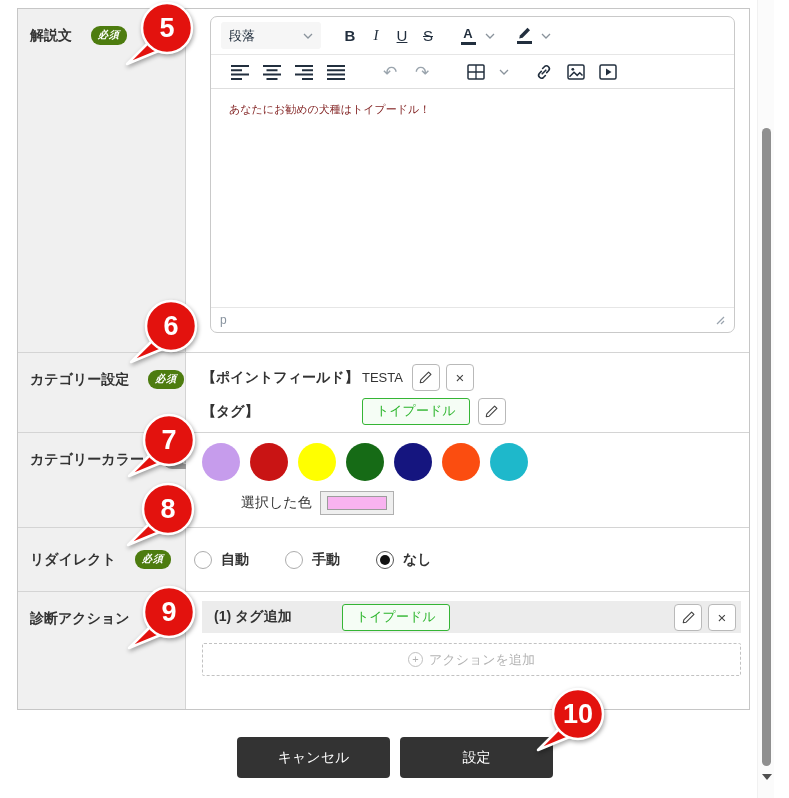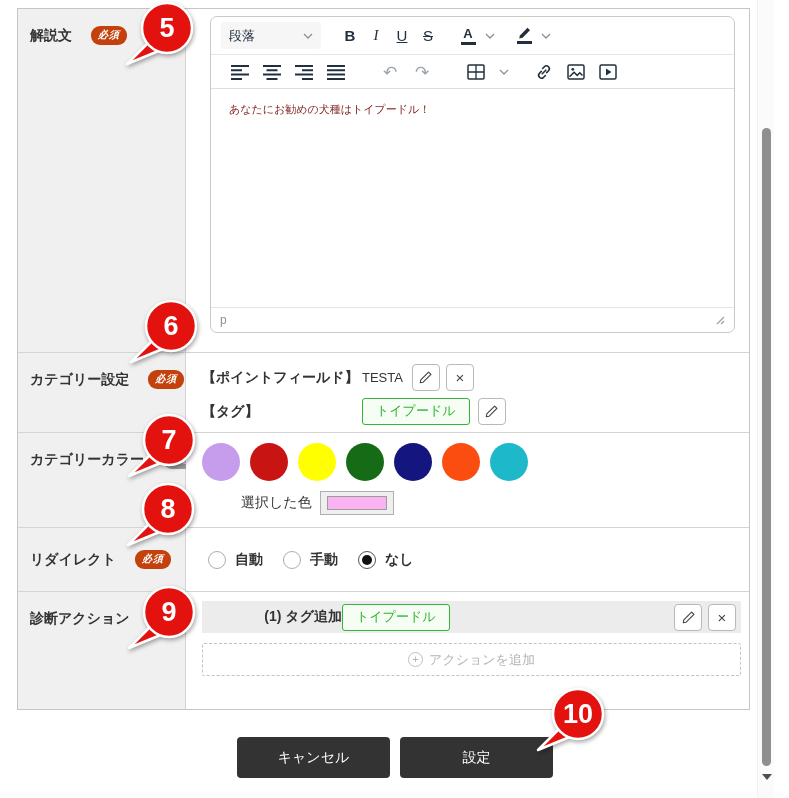--- a/index.html
+++ b/index.html
@@ -7,21 +7,21 @@
   body { position:relative; font-family:"Liberation Sans","DejaVu Sans",sans-serif; color:#333; }
 
   
   .form-table { position:absolute; left:17px; top:8px; width:733px; border:1px solid #c6c6c6; background:#fff; }
   .form-row { display:flex; border-bottom:1px solid #d4d4d4; }
   .form-row:last-child { border-bottom:none; }
   .label-cell { width:168px; flex-shrink:0; background:#f0f0f0; border-right:1px solid #d4d4d4; padding:17px 6px 0 12px; }
   .label-line { display:flex; align-items:center; gap:19px; white-space:nowrap; }
   .row-label { font-size:14px; font-weight:bold; color:#333; }
   .badge { display:inline-block; font-size:10px; font-weight:bold; font-style:italic; color:#fff; padding:2px 7px 3px; border-radius:9px; letter-spacing:1px; }
-  .badge.required { background:#c2410c;text-align:right; }
+  .badge.required { background:#4d7c0f;text-align:right; }
   .badge.optional { background:#9b9b9b; }
   .content-cell { flex:1; background:#fff; position:relative; }
 
   
   .editor { position:absolute; left:24px; top:7px; right:14px; bottom:19px; border:1px solid #c9c9c9; border-radius:7px; display:flex; flex-direction:column; overflow:hidden; background:#fff; }
   .tb1 { height:38px; display:flex; align-items:center; padding:0 10px; border-bottom:1px solid #e6e6e6; }
   .tb2 { height:34px; display:flex; align-items:center; padding:0 16px; border-bottom:1px solid #dedede; }
   .tb-select { width:100px; height:27px; background:#f6f6f6; border-radius:3px; display:flex; align-items:center; justify-content:space-between; padding:0 8px; font-size:13px; color:#222f3e; margin-right:8px; cursor:pointer; }
   .tbtn { height:28px; min-width:26px; display:flex; align-items:center; justify-content:center; color:#222f3e; font-size:15px; cursor:pointer; }
   .tbtn.fmt { margin-left:8px; }
@@ -50,21 +50,21 @@
 
   
   .color-content { padding:10px 0 0 16px; }
   .swatch-row { display:flex; gap:10px; }
   .swatch { width:38px; height:38px; border-radius:50%; cursor:pointer; }
   .selected-line { margin-top:10px; display:flex; align-items:center; gap:8px; font-size:14px;margin-left:39px; }
   .sel-box { border:1px solid #b0b0b0; background:#efefef; padding:4px 6px; }
   .sel-inner { width:60px; height:14px; border:1px solid #9c9c9c; }
 
   
-  .radio-content { display:flex; align-items:center; gap:20px; padding-left:22px; height:100%; }
+  .radio-content { display:flex; align-items:center; gap:36px; padding-left:8px; height:100%; }
   .radio-item { display:flex; align-items:center; gap:9px; cursor:pointer; }
   .radio { width:18px; height:18px; border-radius:50%; border:1px solid #adadad; background:#fff; position:relative; flex-shrink:0; }
   .radio.checked { border-color:#555; }
   .radio.checked::after { content:""; position:absolute; inset:3px; border-radius:50%; background:#111; }
   .radio-label { font-size:14px; font-weight:bold; }
 
   
   .action-content { padding:9px 8px 0 16px; }
   .action-desc { font-size:12px; color:#9aa0a6; margin:1px 0 11px; }
   .action-item { background:#ececec; height:32px; display:flex; align-items:center; padding:0 5px 0 12px; }
@@ -311,21 +311,21 @@
           <span class="radio-label">手動</span>
         </span>
         <span class="radio-item">
           <span class="radio checked"></span>
           <span class="radio-label">なし</span>
         </span>
       </div>
     </div>
   </div>
 
-  <div class="form-row" style="height:117px;text-align:right;">
+  <div class="form-row" style="height:117px;">
     <div class="label-cell">
       <div class="label-line">
         <span class="row-label">診断アクション</span>
         <span class="badge optional">任意</span>
       </div>
     </div>
     <div class="content-cell">
       <div class="action-content">
         <div class="action-item">
           <span class="action-title">(1) タグ追加</span>

